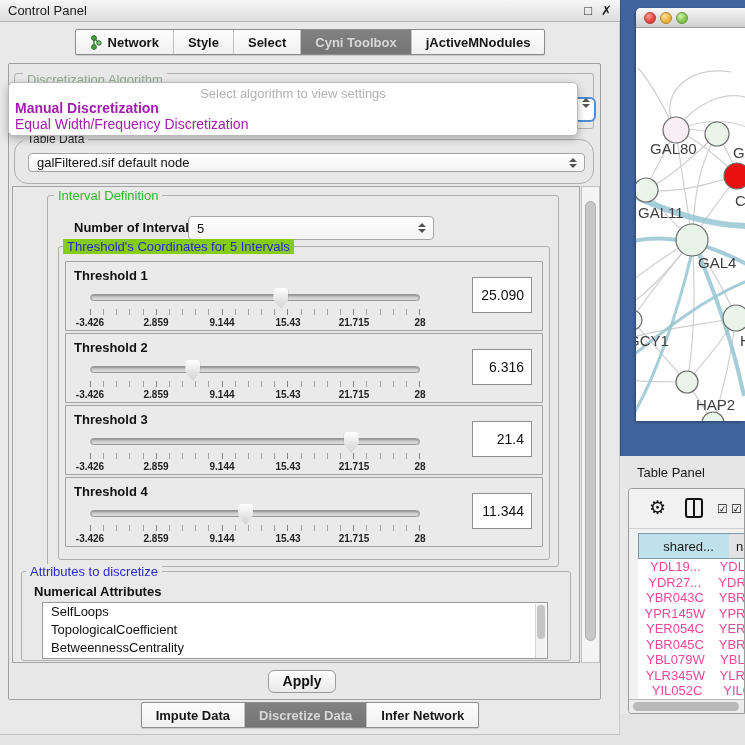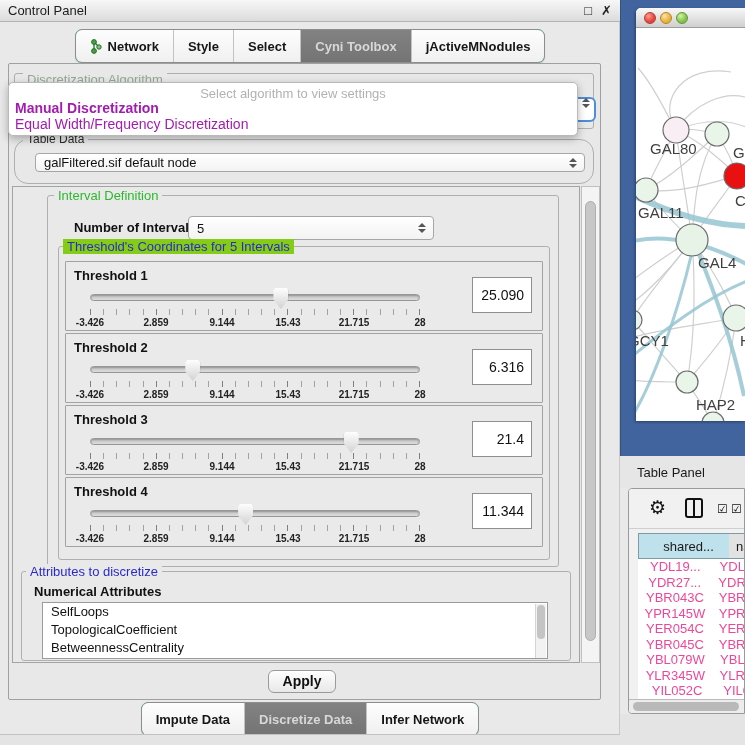--- a/index.html
+++ b/index.html
@@ -11,22 +11,22 @@
   #cp { left:0; top:0; width:620px; height:745px; background:#e9e9e9; border-right:1px solid #c9c9c9; }
   #cp-titlebar { left:0; top:0; width:620px; height:22px;
     background:linear-gradient(#f7f7f7,#dcdcdc); border-bottom:1px solid #b3b3b3;
     display:flex; align-items:center; padding:0 8px; font-size:13px; color:#1c1c1c; }
   #cp-title { flex:1; }
   .win-ico { font-size:13px; color:#222; margin-left:9px; line-height:20px; }
   .win-ico.x { font-weight:bold; }
 
   
   #top-tabs { left:0; top:29px; width:620px; display:flex; justify-content:center; }
-  .tabbar { display:inline-flex; border:1px solid #8d8d8d; border-radius:7px; overflow:hidden;
-    background:#22c55e; height:34px; box-shadow:0 1px 1px rgba(0,0,0,.15); }
+  .tabbar { display:inline-flex; border:1px solid #8d8d8d; border-radius:2px; overflow:hidden;
+    background:#22c55e; height:26px; box-shadow:0 1px 1px rgba(0,0,0,.15); }
   .tab { display:flex; align-items:center; padding:0 14px; font-size:13px; font-weight:bold;
     color:#161616; background:linear-gradient(#fdfdfd,#f0f0f0); border-right:1px solid #c2c2c2; cursor:default; }
   .tab:last-child { border-right:none; }
   .tab.active { background:linear-gradient(#828282,#747474); color:#d8d8d8; }
   .tab .tab-icon { margin-right:6px; display:inline-flex; }
 
   
   #outer-box { left:8px; top:63px; width:593px; height:637px; border:1px solid #a0a0a0;
     border-radius:2px; background:#e8e8e8; }
 
@@ -50,21 +50,21 @@
     border:1px solid #b9b9b9; border-radius:5px; box-shadow:0 3px 9px rgba(0,0,0,.28); z-index:30; }
   #algo-hint { position:absolute; top:3px; left:0; width:100%; text-align:center;
     color:#b2b2b2; font-size:13px; }
   .algo-opt { position:absolute; left:6px; font-size:14px; color:#a21caf; white-space:nowrap; }
   #algo-opt-0 { top:17px; font-weight:bold; }
   #algo-opt-1 { top:33px; }
 
   #tabledata-group { left:14px; top:139px; width:580px; height:45px;border-radius:14px; }
   .combo { position:absolute; background:linear-gradient(#ffffff,#f3f3f3); border:1px solid #a6a6a6;
     border-radius:4px; font-size:13px; color:#111; display:flex; align-items:center; padding:0 8px; }
-  #tabledata-combo { left:20px; top:13px; right:8px; height:19px; }
+  #tabledata-combo { left:13px; top:13px; right:8px; height:19px; }
   .stepper { position:absolute; right:7px; top:50%; transform:translateY(-50%);
     display:flex; flex-direction:column; gap:2px; }
   .stepper i { width:0; height:0; border-left:4px solid transparent; border-right:4px solid transparent; }
   .stepper .up { border-bottom:4px solid #555; }
   .stepper .dn { border-top:4px solid #555; }
 
   
   #inner-panel { left:12px; top:186px; width:568px; height:477px; border:1px solid #a3a3a3;
     background:#e9e9e9; overflow:hidden; }
   #v-scroll { left:581px; top:186px; width:19px; height:477px; background:#f4f4f4;

